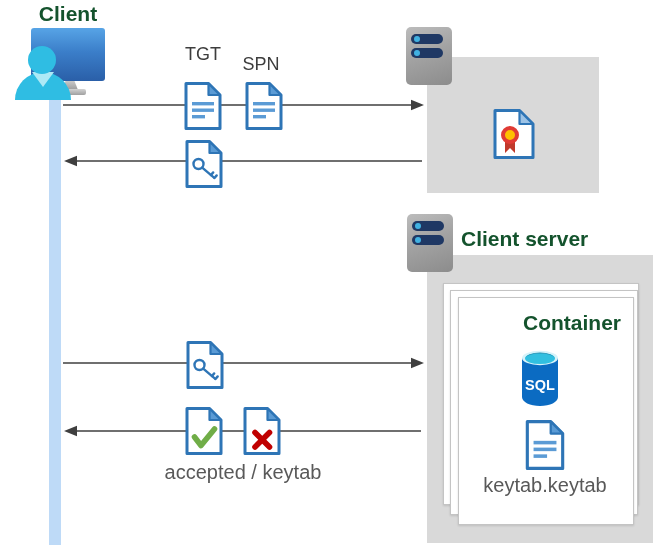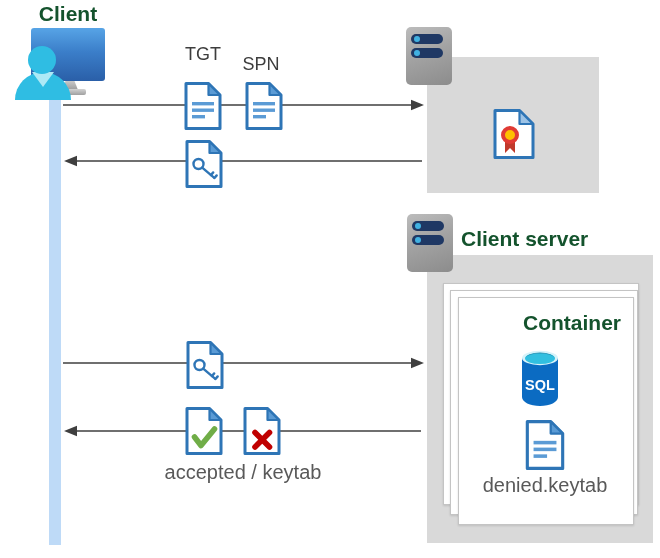--- a/index.html
+++ b/index.html
@@ -123,21 +123,21 @@
     <text x="20" y="41" text-anchor="middle" font-size="14.5" font-weight="bold" fill="#ffffff" font-family="Liberation Sans, DejaVu Sans, sans-serif">SQL</text>
   </svg>
 
   <svg class="doc" style="left:524px;top:419px;width:42px;height:52px;" viewBox="0 0 40 50">
     <path d="M3 2.5 H25.5 L37 14 V47.5 H3 Z" fill="#ffffff" stroke="#2e75b6" stroke-width="3" stroke-linejoin="round"></path>
     <path d="M25.5 2.5 V14 H37 Z" fill="#5b9bd5" stroke="#2e75b6" stroke-width="2.2" stroke-linejoin="round"></path>
     <rect x="9" y="21" width="22" height="3.4" fill="#5b9bd5"></rect>
     <rect x="9" y="27.5" width="22" height="3.4" fill="#5b9bd5"></rect>
     <rect x="9" y="34" width="13" height="3.4" fill="#5b9bd5"></rect>
   </svg>
-  <div class="gray-label keytab-label">denied.keytab</div>
+  <div class="gray-label keytab-label">keytab.keytab</div>
 
   <div class="ticket-label" style="left:181px;top:44px;">TGT</div>
   <div class="ticket-label" style="left:239px;top:54px;">SPN</div>
 
   <svg class="doc" style="left:183px;top:81px;" viewBox="0 0 40 50">
     <path d="M3 2.5 H25.5 L37 14 V47.5 H3 Z" fill="#ffffff" stroke="#2e75b6" stroke-width="3" stroke-linejoin="round"></path>
     <path d="M25.5 2.5 V14 H37 Z" fill="#5b9bd5" stroke="#2e75b6" stroke-width="2.2" stroke-linejoin="round"></path>
     <rect x="9" y="21" width="22" height="3.4" fill="#5b9bd5"></rect>
     <rect x="9" y="27.5" width="22" height="3.4" fill="#5b9bd5"></rect>
     <rect x="9" y="34" width="13" height="3.4" fill="#5b9bd5"></rect>

